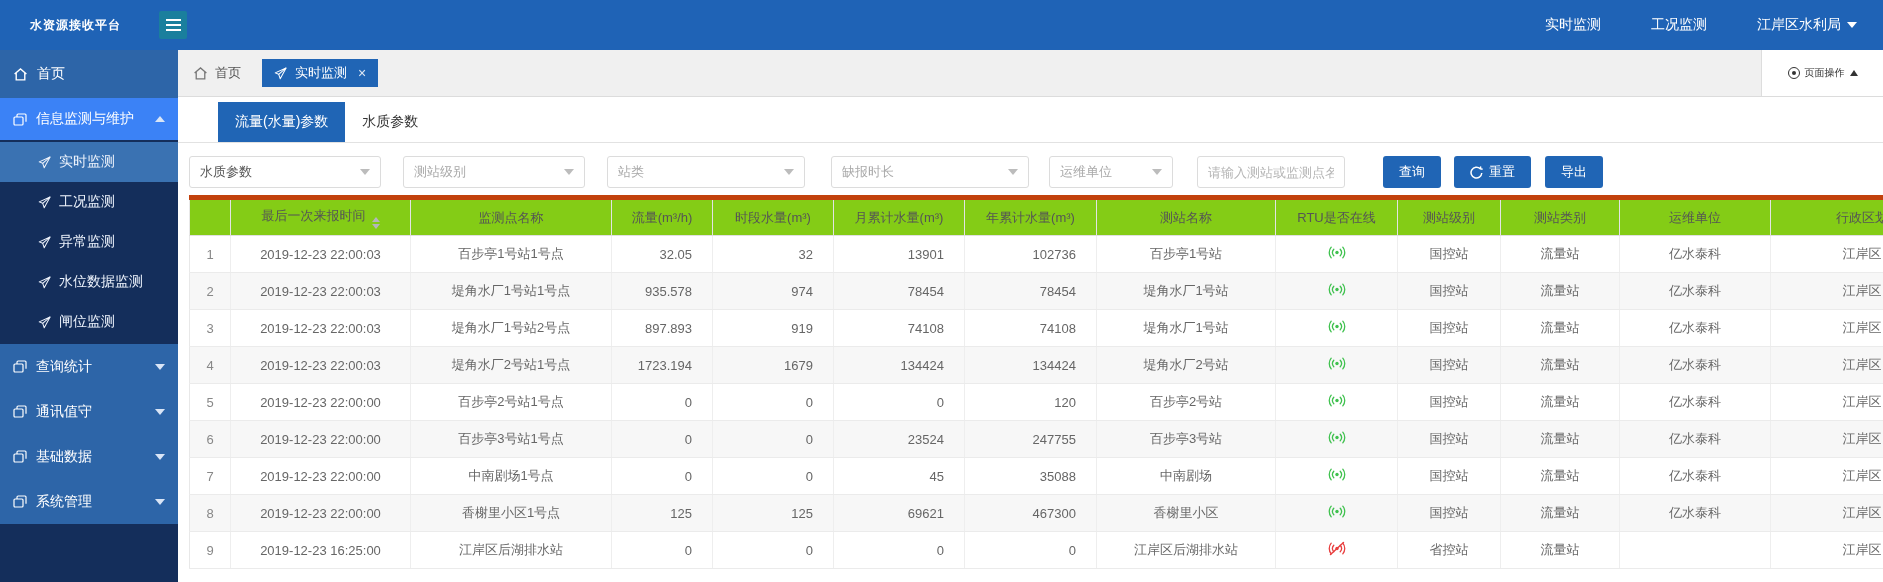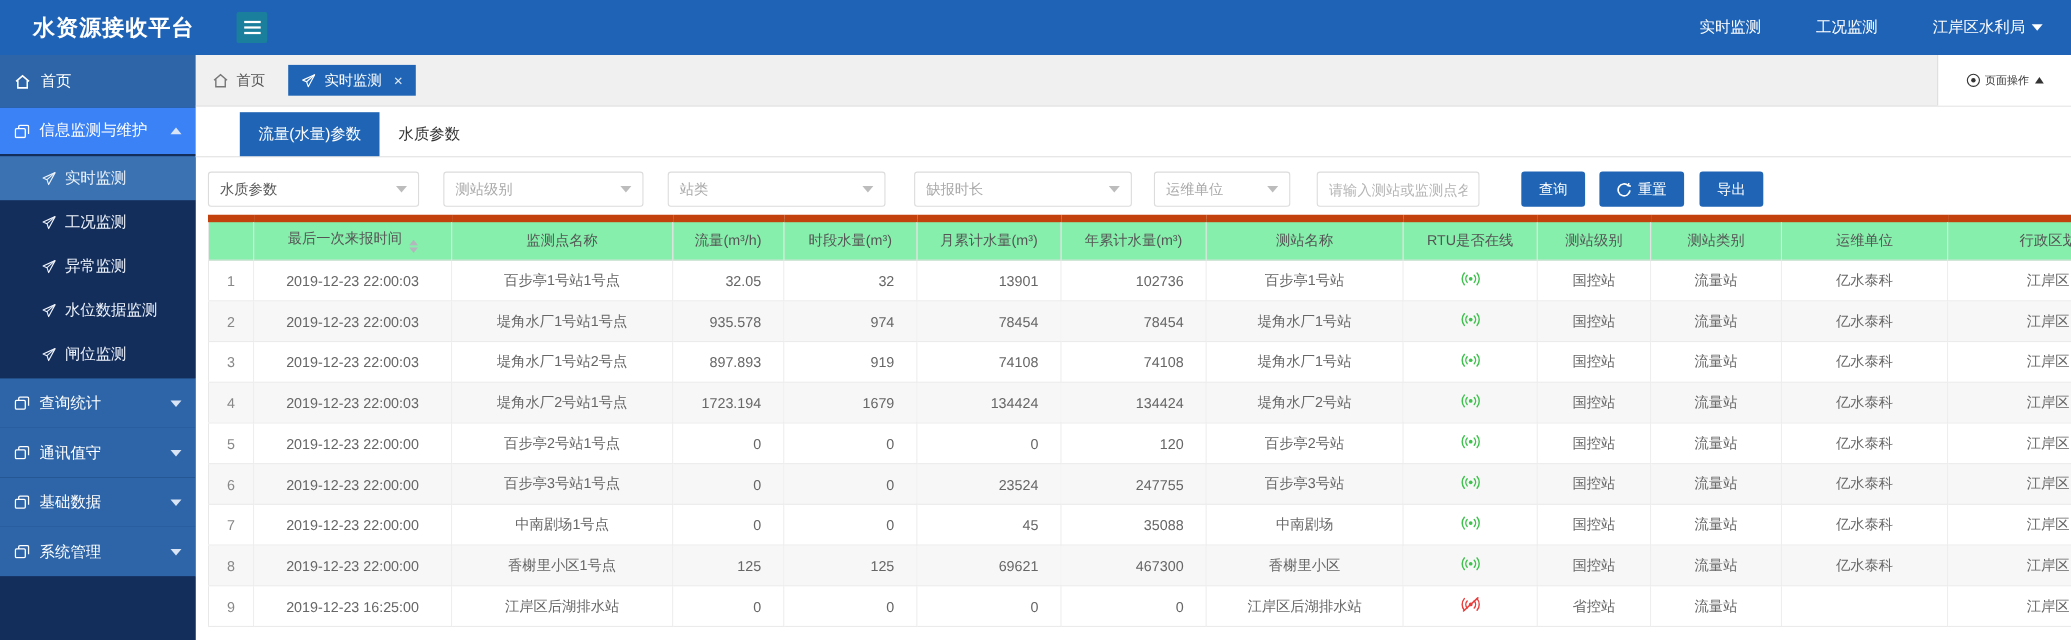--- a/index.html
+++ b/index.html
@@ -1,21 +1,21 @@
 <!DOCTYPE html>
 <html><head>
 <meta charset="utf-8">
 <style>
   * { box-sizing: border-box; margin: 0; padding: 0; }
   html,body { width:1883px; height:582px; overflow:hidden; background:#fff;
     font-family:"Liberation Sans",sans-serif; }
 
   
   .topbar { height:50px; background:#1f63b6; display:flex; align-items:center; }
-  .brand { color:#fff; font-size:20px; font-weight:bold; margin-left:30px; letter-spacing:1px; white-space:nowrap; }
+  .brand { color:#fff; font-size:12px; font-weight:bold; margin-left:30px; letter-spacing:1px; white-space:nowrap; }
   .collapse-btn { width:28px; height:28px; background:#1a7f9d; border-radius:2px; margin-left:38px;
     display:flex; flex-direction:column; justify-content:center; align-items:center; gap:3px; cursor:pointer; }
   .collapse-btn i { display:block; width:15px; height:2px; background:#fff; }
   .topnav { margin-left:auto; display:flex; align-items:center; gap:50px; margin-right:26px; }
   .topnav .tlink { color:#fff; font-size:14px; cursor:pointer; white-space:nowrap; display:flex; align-items:center; gap:6px; }
   .caret-down { display:inline-block; width:0; height:0; border-left:5px solid transparent;
     border-right:5px solid transparent; border-top:6px solid #fff; }
 
   
   .layout { display:flex; height:532px; }
@@ -68,22 +68,22 @@
   .search-input { width:148px; height:32px; margin-left:24px; border:1px solid #dcdcdc; border-radius:3px;
     padding:0 10px; font-size:13px; color:#555; font-family:"Liberation Sans",sans-serif; }
   .search-input::placeholder { color:#b5b5b5; }
   .btn { height:32px; border:none; border-radius:3px; background:#2065b5; color:#fff; font-size:13px;
     padding:0 16px; cursor:pointer; display:flex; align-items:center; gap:6px; font-family:"Liberation Sans",sans-serif; white-space:nowrap; }
   .btn-query { margin-left:38px; } .btn-reset { margin-left:13px;text-align:center; } .btn-export { margin-left:14px; }
 
   
   .table-wrap { width:1694px; overflow:hidden; }
   table { border-collapse:collapse; table-layout:fixed; width:1764px; font-size:13px; color:#666; }
-  thead th { height:38px; background:#86efac; font-weight:normal; color:#555;
-    border-top:7px solid #c2410c; border-bottom:1px solid #e0e0e0; border-right:1px solid #e3e3e3; text-align:center; white-space:nowrap; }
+  thead th { height:38px; background:#84cc16; font-weight:normal; color:#555;
+    border-top:5px solid #c2410c; border-bottom:1px solid #e0e0e0; border-right:1px solid #e3e3e3; text-align:center; white-space:nowrap; }
   table { border-left:1px solid #e8e8e8; }
   tbody td { height:37px; text-align:center; border-right:1px solid #eeeeee; border-bottom:1px solid #ebebeb;
     padding:0 10px; white-space:nowrap; overflow:hidden; }
   tbody tr:nth-child(even) { background:#f7f7f7; }
   td.num { text-align:right; padding-right:20px; }
   td.rownum { color:#888; }
   .sort-caret { display:inline-flex; flex-direction:column; gap:2px; margin-left:6px; vertical-align:-2px; cursor:pointer; }
   .sort-caret i { display:block; width:0; height:0; border-left:4px solid transparent; border-right:4px solid transparent; }
   .sort-caret .up { border-bottom:5px solid #b3b7bd; }
   .sort-caret .dn { border-top:5px solid #b3b7bd; }

